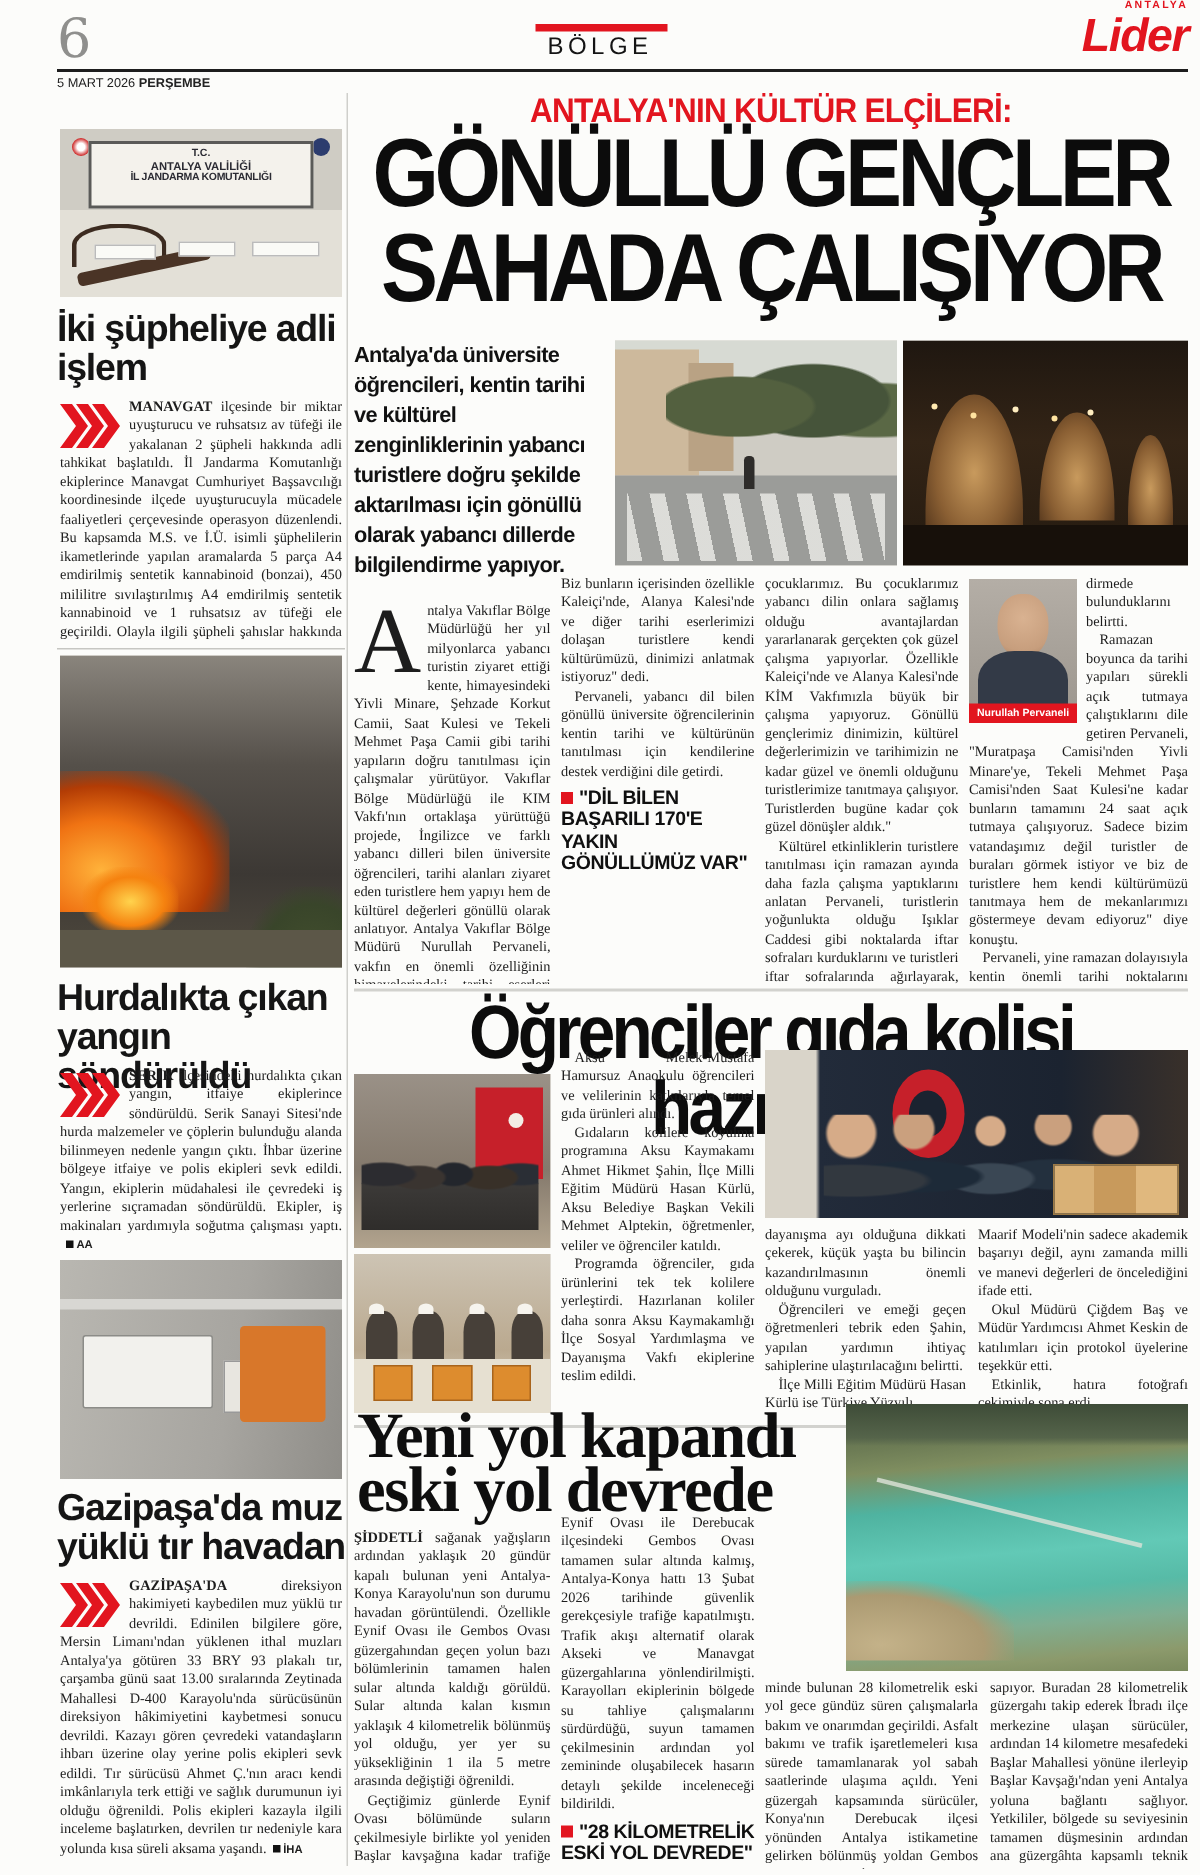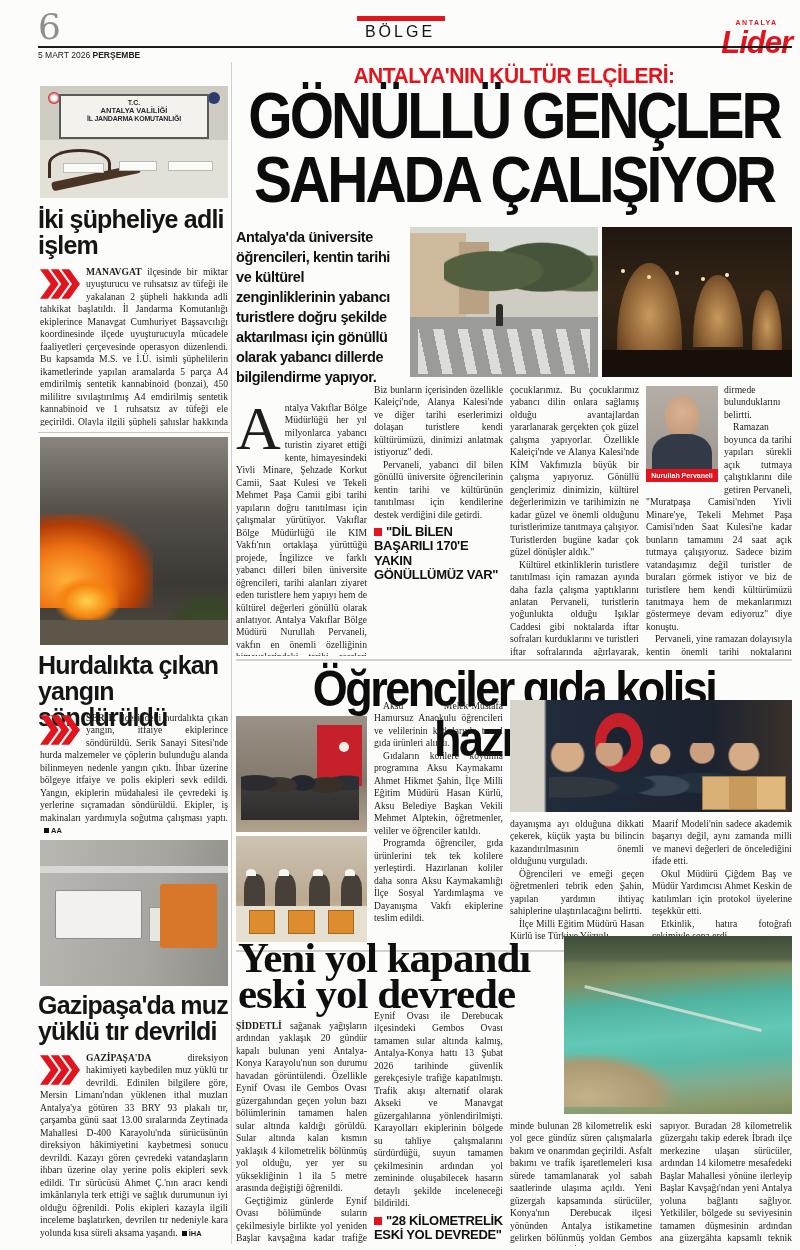--- a/index.html
+++ b/index.html
@@ -9,21 +9,21 @@
     background:#fcfcfa; overflow:hidden;
     font-family:"Liberation Serif", serif; color:#1c1c1c;
   }
   
   .pagenum { position:absolute; left:38px; top:6px; font-family:"DejaVu Serif",serif;
     font-size:36px; font-weight:400; color:#8f8f8d; }
   .header-rule { position:absolute; left:38px; right:8px; top:46px; border-top:2px solid #1d1d1d; }
   .section-redbar { position:absolute; left:357px; top:16px; width:88px; height:5px; background:var(--accent); }
   .section-label { position:absolute; left:0; right:0; top:23px; text-align:center;
     font-family:"Liberation Sans",sans-serif; font-size:16px; letter-spacing:3px; color:#141414; }
-  .brand { position:absolute; right:8px; top:19px; text-align:center; line-height:1; }
+  .brand { position:absolute; right:8px; top:0; text-align:right; line-height:1; }
   .brand-tag { font-family:"Liberation Sans",sans-serif; font-size:7px; font-weight:bold;
     color:var(--accent); letter-spacing:1.5px; display:block; margin-bottom:1px; }
   .brand-name { font-family:"Liberation Sans",sans-serif; font-style:italic; font-weight:bold;
     font-size:31px; color:var(--accent); letter-spacing:-1px; }
   .date-line { position:absolute; left:38px; top:50px; font-family:"Liberation Sans",sans-serif;
     font-size:8.5px; color:#222; }
   .date-line b { font-weight:bold; }
   .vrule { position:absolute; left:231px; top:62px; bottom:6px; border-left:1px solid #cfcfcb; }
 
   :root { --accent:#e2151f; }
@@ -241,21 +241,21 @@
   </div>
 
   <div class="ph" style="left:40px;top:840px;width:188px;height:146px;">
     <div class="road"></div>
     <div class="rail-bar"></div>
     <div class="truck-w"></div>
     <div class="truck-cab"></div>
     <div class="truck-o"></div>
   </div>
 
-  <div class="rail-title" style="top:992px;">Gazipaşa'da muz yüklü tır devrildi</div>
+  <div class="rail-title" style="top:992px;">Gazipaşa'da muz yüklü tır havadan</div>
   <div class="bcol" style="left:40px;top:1052px;width:188px;height:194px;">
     <svg class="chev" viewBox="0 0 60 44">
       <path fill="#e2151f" d="M0 0 L12 0 L28 22 L12 44 L0 44 L16 22 Z"></path>
       <path fill="#e2151f" d="M16 0 L28 0 L44 22 L28 44 L16 44 L32 22 Z"></path>
       <path fill="#e2151f" d="M32 0 L44 0 L60 22 L44 44 L32 44 L48 22 Z"></path>
     </svg>
     <p class="noind"><span class="lw">GAZİPAŞA'DA</span> <span>direksiyon hakimiyeti kaybedilen muz yüklü tır devrildi. Edinilen bilgilere göre, Mersin Limanı'ndan yüklenen ithal muzları Antalya'ya götüren 33 BRY 93 plakalı tır, çarşamba günü saat 13.00 sıralarında Zeytinada Mahallesi D-400 Karayolu'nda sürücüsünün direksiyon hâkimiyetini kaybetmesi sonucu devrildi. Kazayı gören çevredeki vatandaşların ihbarı üzerine olay yerine polis ekipleri sevk edildi. Tır sürücüsü Ahmet Ç.'nın aracı kendi imkânlarıyla terk ettiği ve sağlık durumunun iyi olduğu öğrenildi. Polis ekipleri kazayla ilgili inceleme başlatırken, devrilen tır nedeniyle kara yolunda kısa süreli aksama yaşandı.</span><span class="src-sq"></span><span class="src-name">İHA</span></p>
   </div>
 
   <div class="kicker">ANTALYA'NIN KÜLTÜR ELÇİLERİ:</div>

